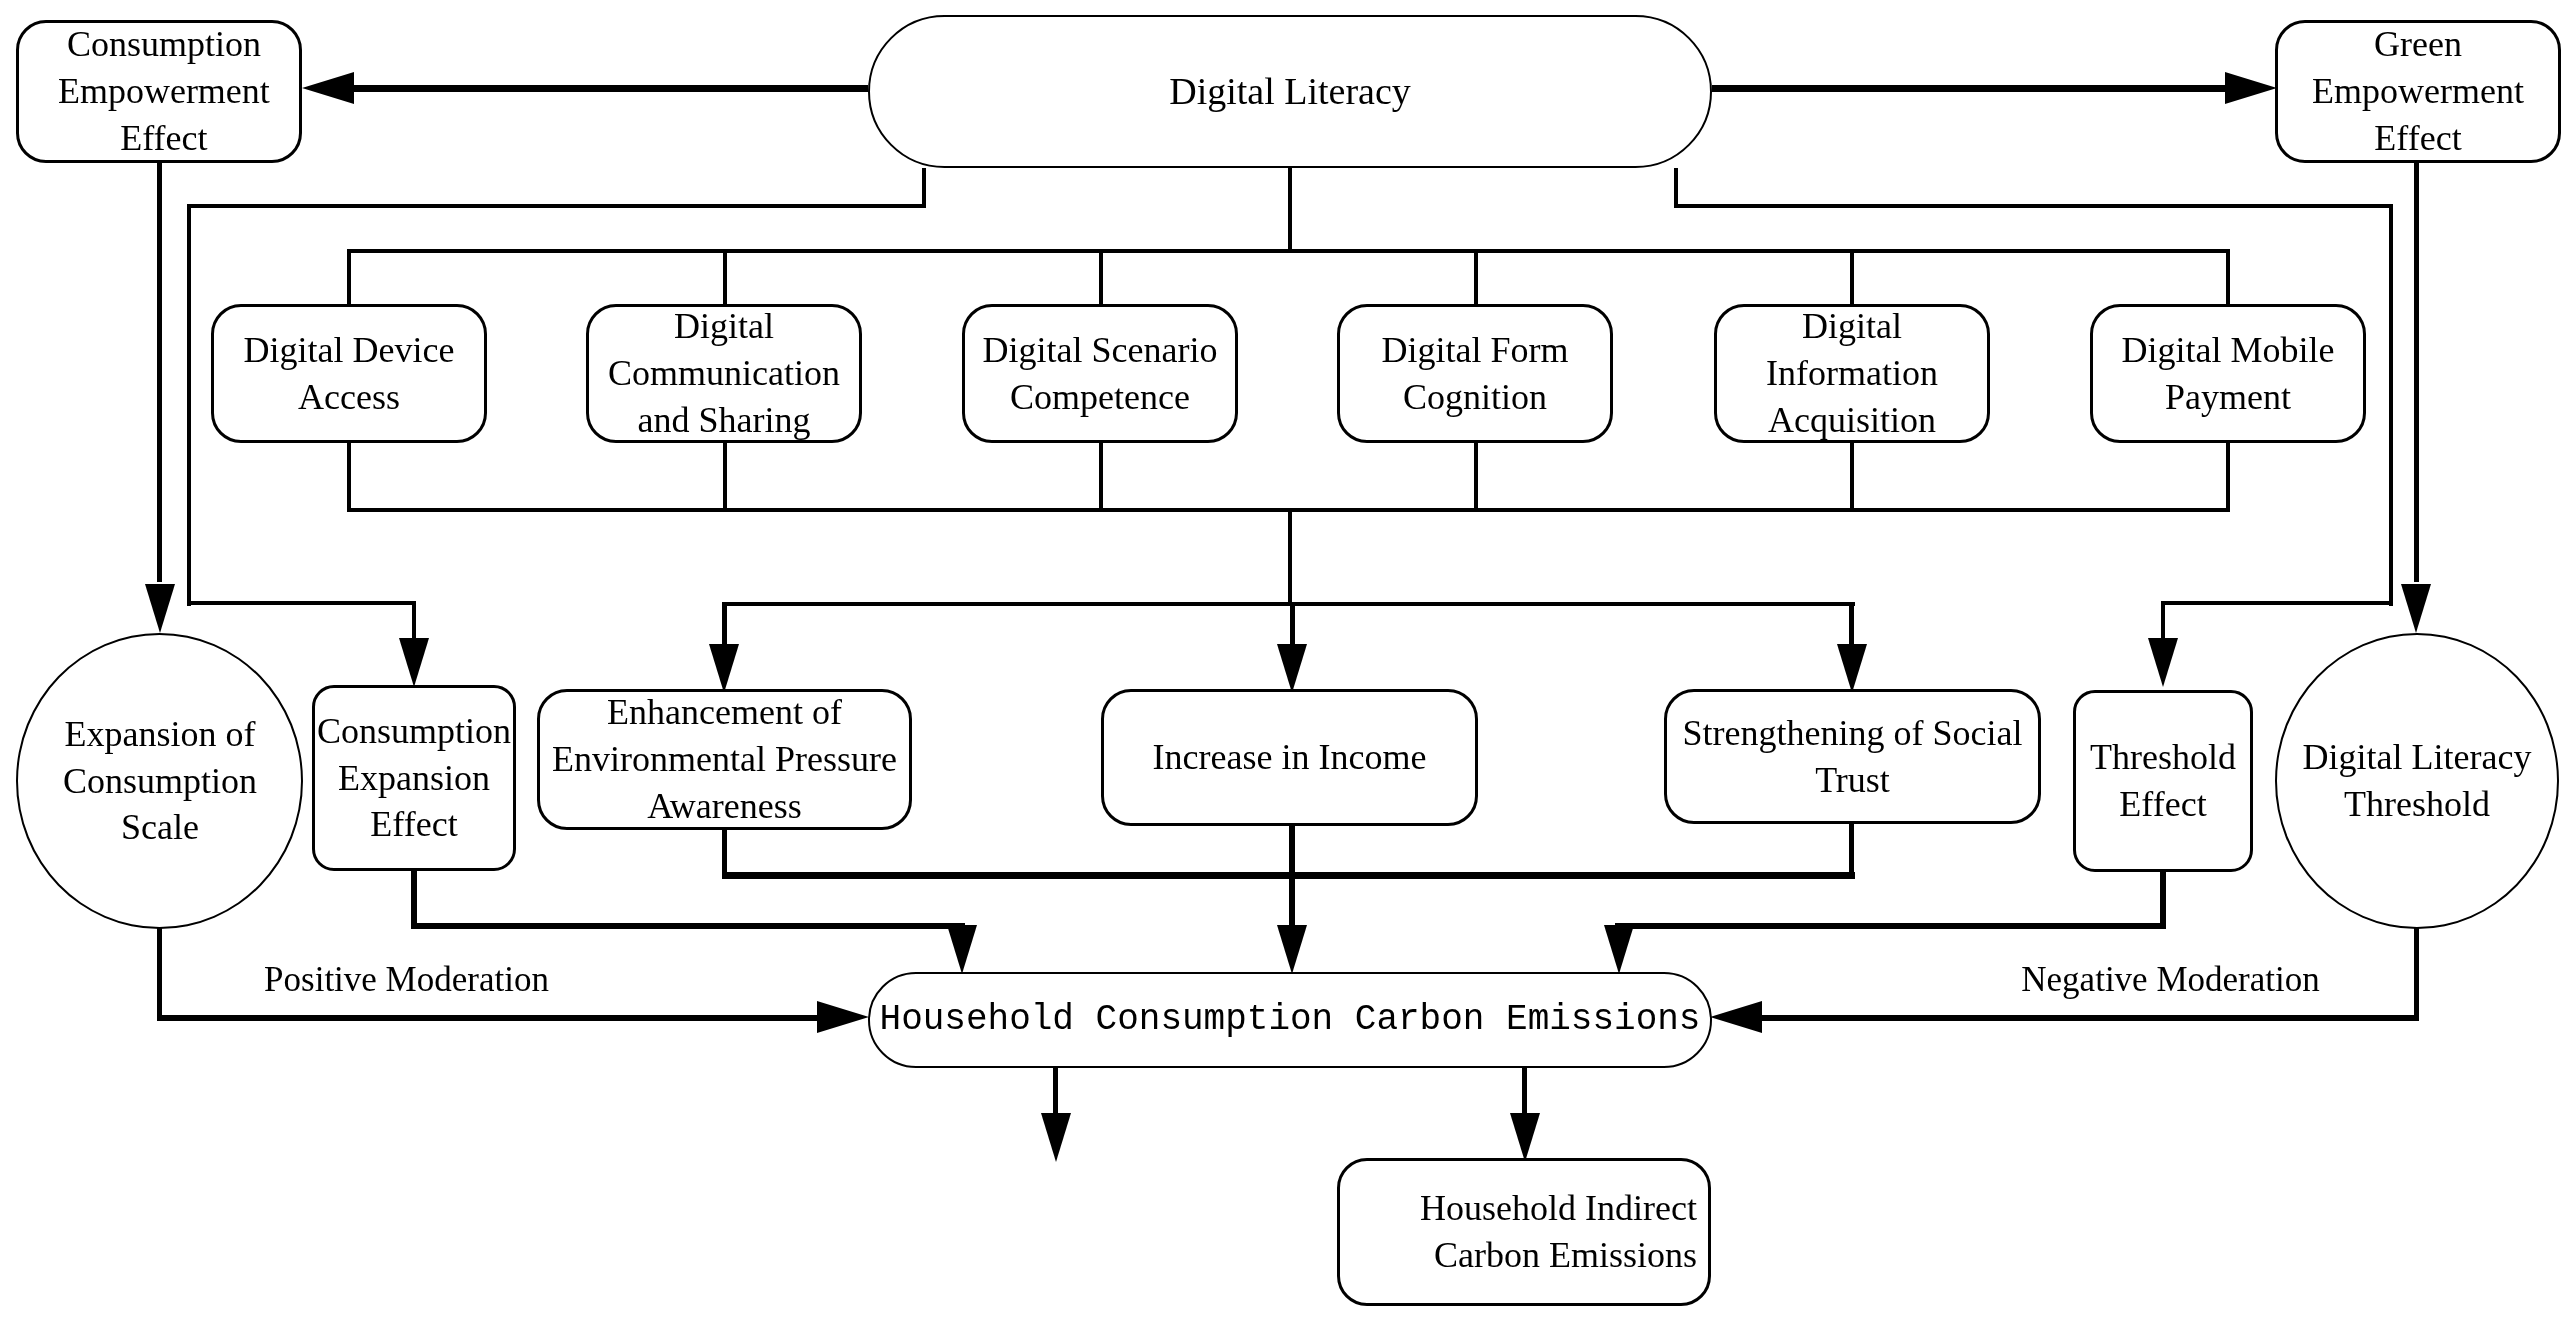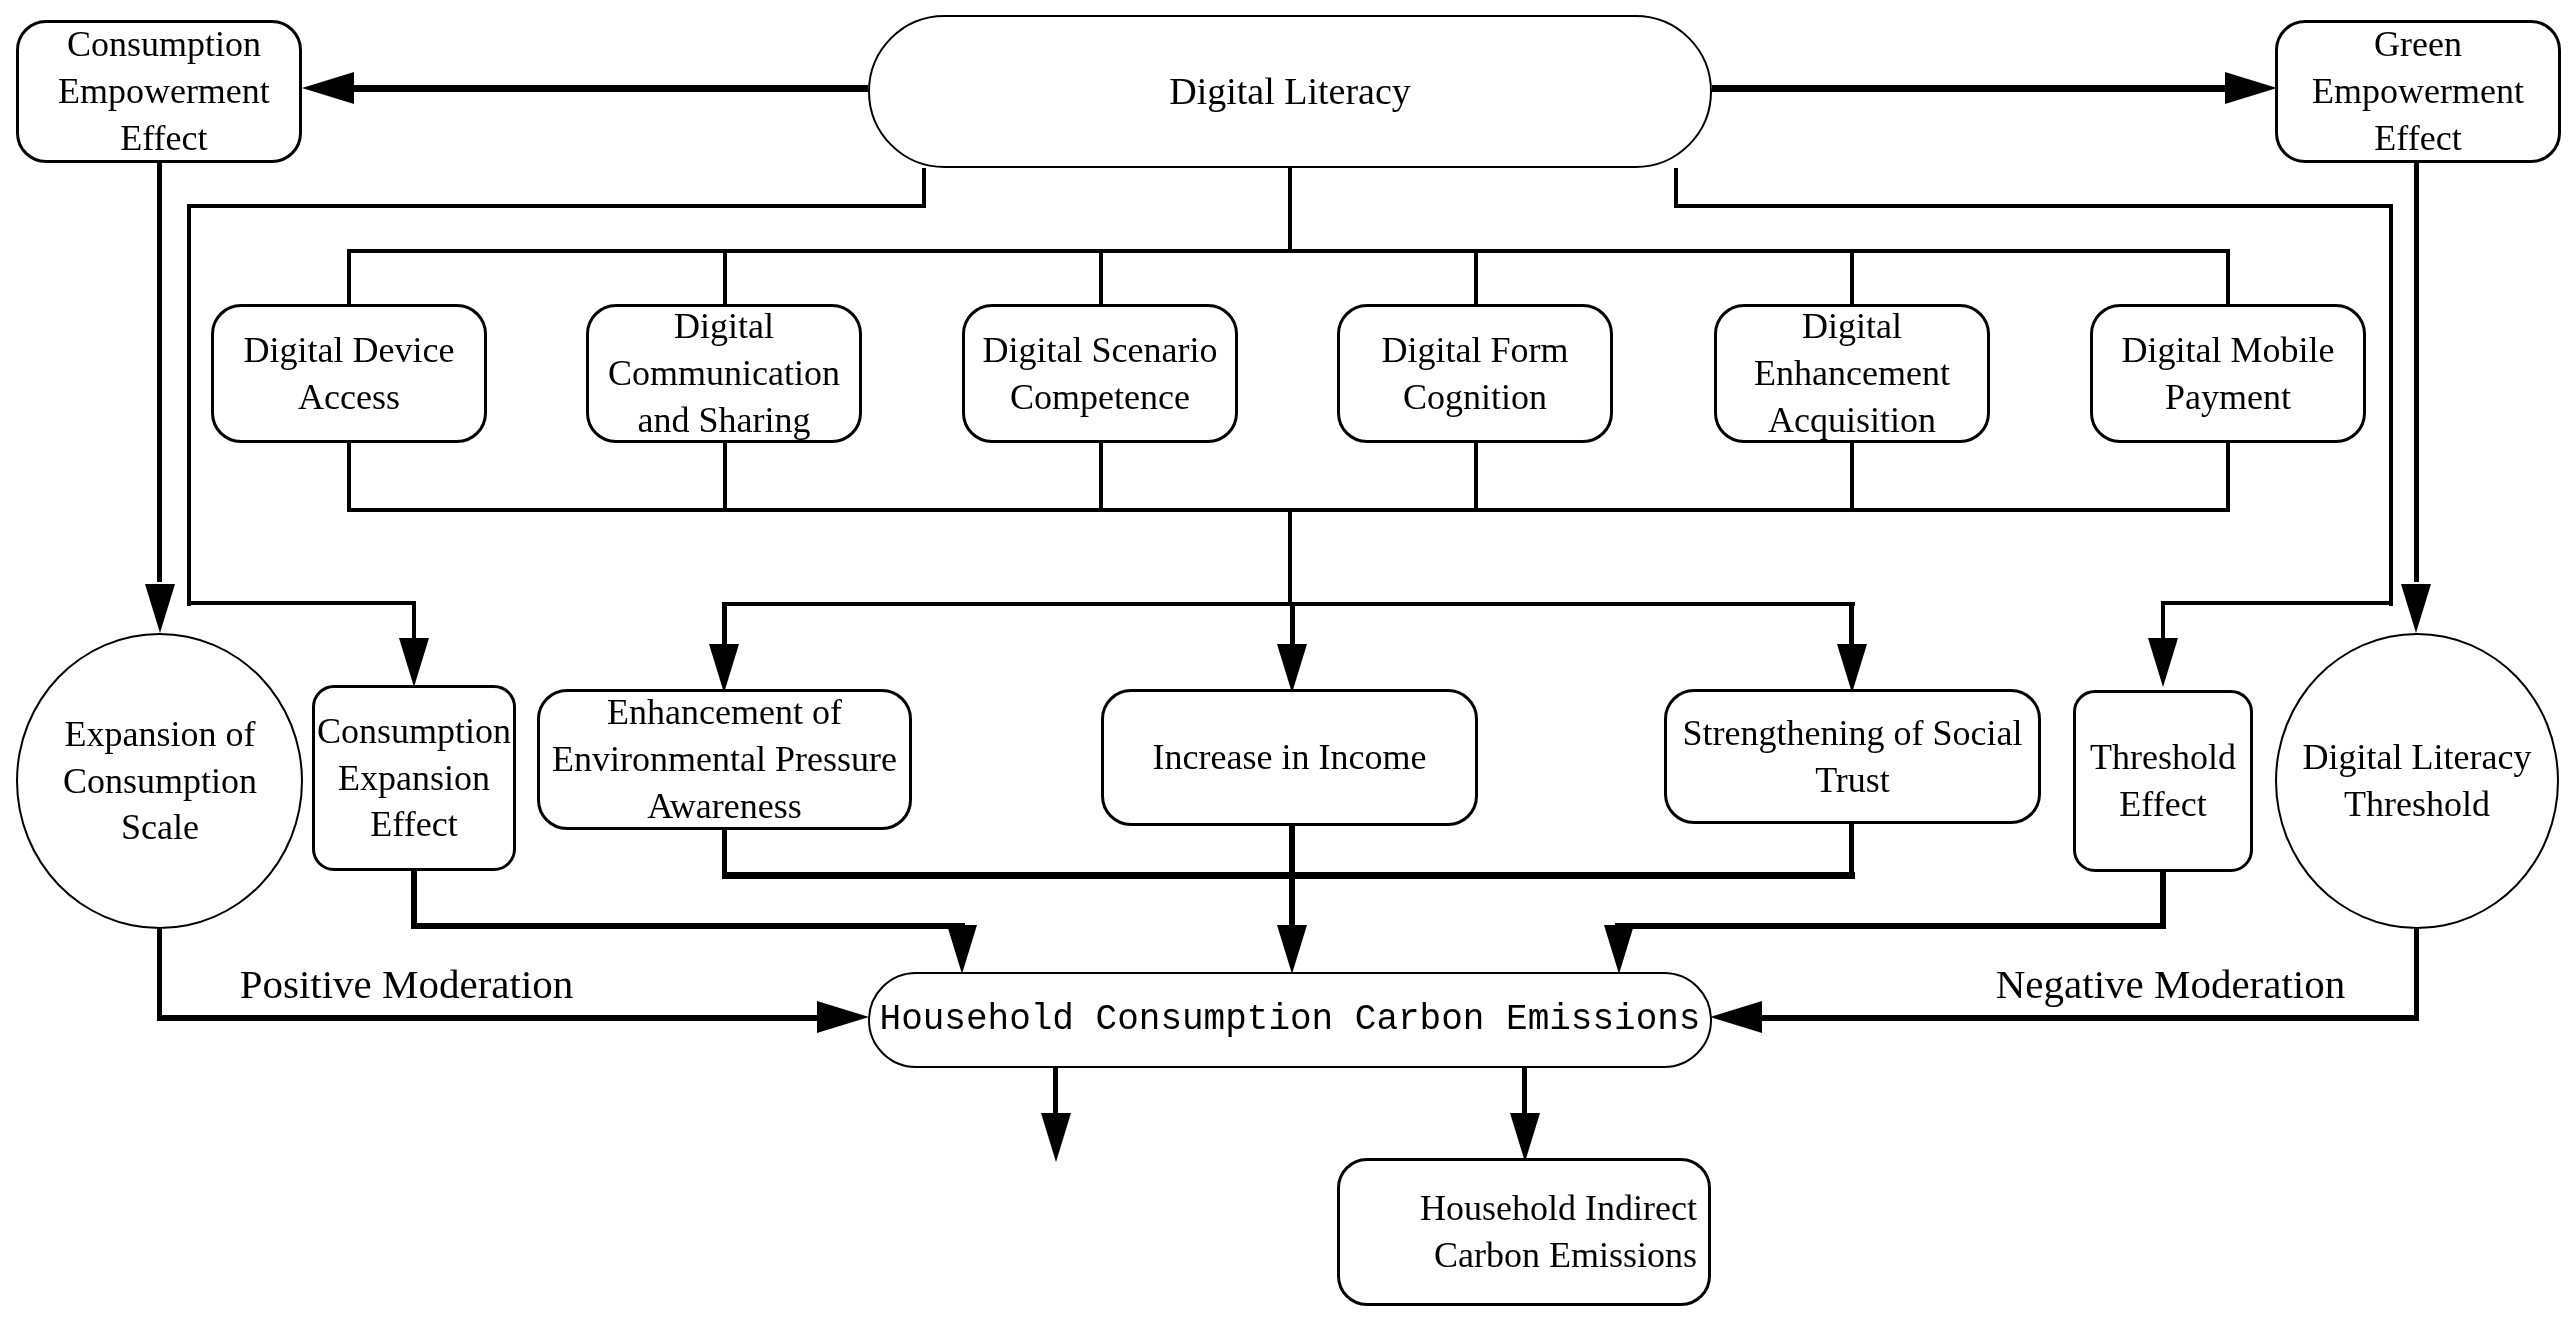--- a/index.html
+++ b/index.html
@@ -21,21 +21,21 @@
     box-sizing:border-box;
     z-index:3;
   }
   .stadium{border-radius:86px;border-width:2.3px;}
   .pillsm{border-radius:50px;border-width:2.3px;}
   .r38{border-radius:30px;}
   .r28{border-radius:22px;}
   .ellipse{border-radius:50%;border-width:2.3px;}
   .lbl{
     position:absolute;
-    font-size:41px;
+    font-size:35px;
     text-align:center;
     z-index:4;
     white-space:nowrap;
   }
   .hline,.vline{position:absolute;background:#000;z-index:1;}
   .arrD{position:absolute;width:0;height:0;
     border-left:15px solid transparent;border-right:15px solid transparent;
     border-top:49px solid #000;z-index:2;}
   .arrL{position:absolute;width:0;height:0;
     border-top:16.4px solid transparent;border-bottom:16.4px solid transparent;
@@ -105,21 +105,21 @@
   <div class="node r38 pad" style="left:586px;top:304px;width:276px;height:139px;">
     <span>Digital Communication and Sharing</span>
   </div>
   <div class="node r38 pad" style="left:962px;top:304px;width:276px;height:139px;">
     <span>Digital Scenario Competence</span>
   </div>
   <div class="node r38 pad" style="left:1337px;top:304px;width:276px;height:139px;">
     <span>Digital Form Cognition</span>
   </div>
   <div class="node r38 pad" style="left:1714px;top:304px;width:276px;height:139px;">
-    <span>Digital Enhancement Acquisition</span>
+    <span>Digital Information Acquisition</span>
   </div>
   <div class="node r38 pad" style="left:2090px;top:304px;width:276px;height:139px;">
     <span>Digital Mobile Payment</span>
   </div>
 
   <div class="vline" style="left:347px;top:439px;width:3.9px;height:73px;"></div>
   <div class="vline" style="left:723px;top:439px;width:3.9px;height:73px;"></div>
   <div class="vline" style="left:1099px;top:439px;width:3.9px;height:73px;"></div>
   <div class="vline" style="left:1474px;top:439px;width:3.9px;height:73px;"></div>
   <div class="vline" style="left:1850px;top:439px;width:3.9px;height:73px;"></div>

